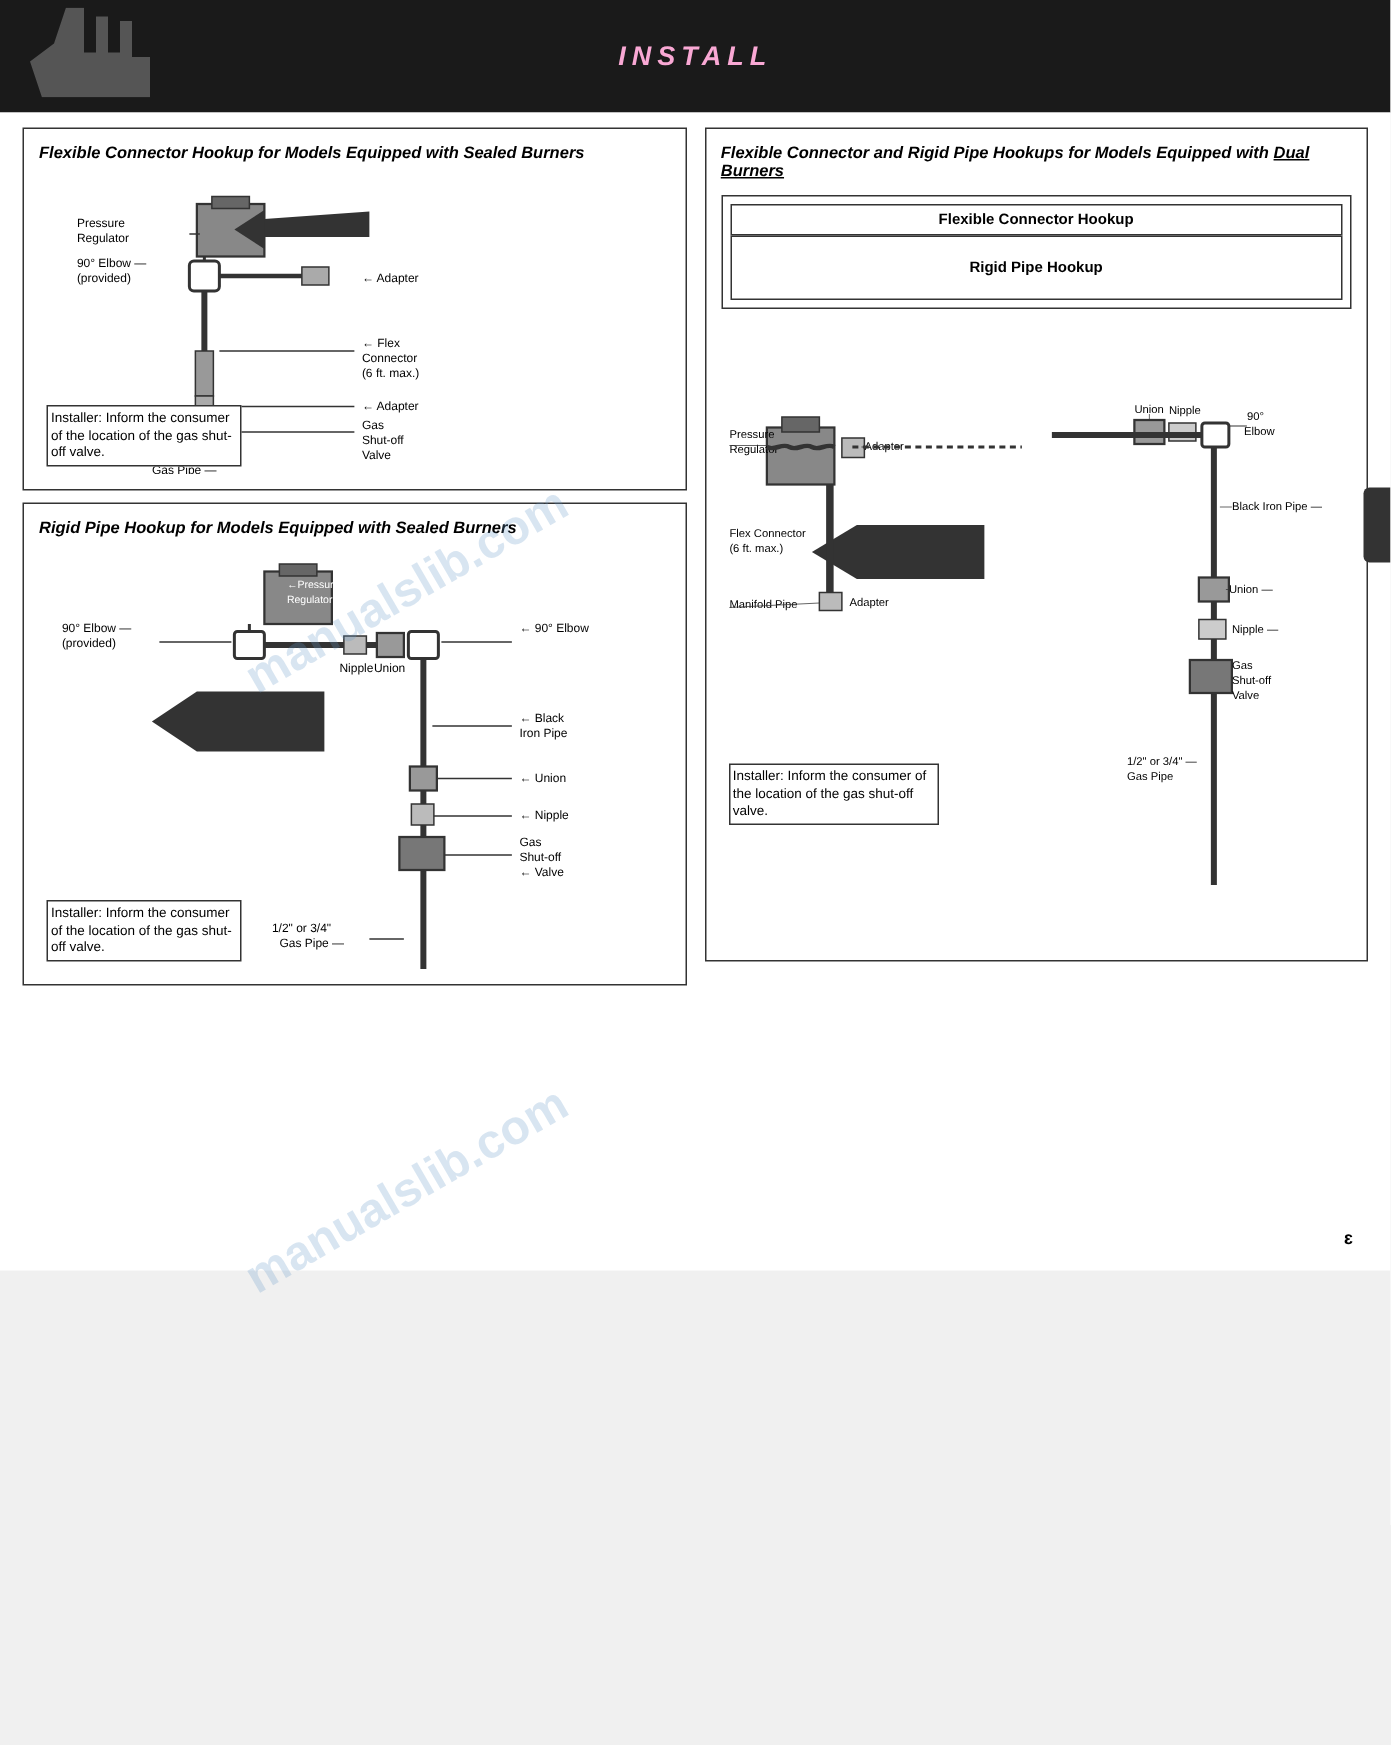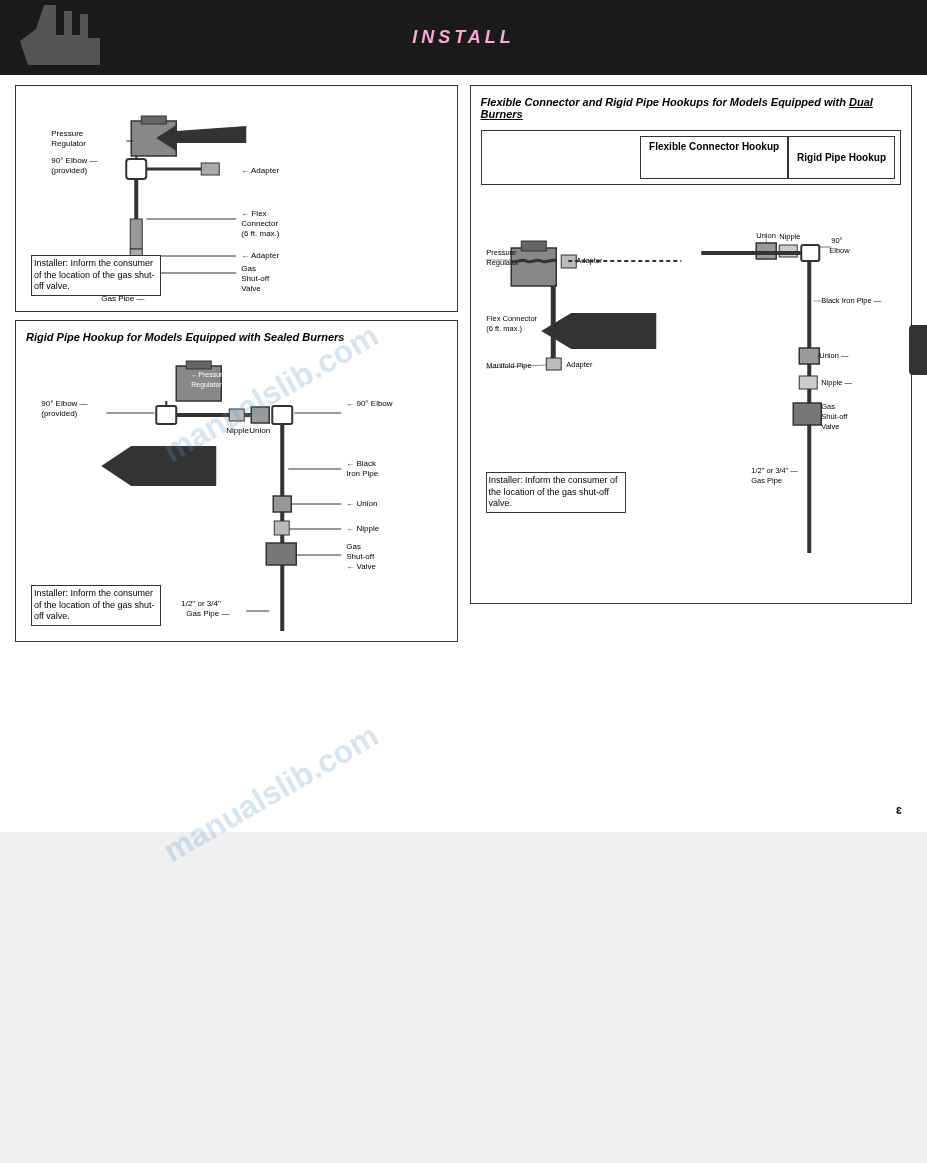--- a/index.html
+++ b/index.html
@@ -92,20 +92,23 @@
 <div style="background:white; padding: 10px 15px; position:relative;">
 
   <div class="watermark" style="top:300px; left:150px; z-index:10;">manualslib.com</div>
   <div class="watermark" style="top:700px; left:150px; z-index:10;">manualslib.com</div>
 
   <div style="display:flex; gap:12px; align-items:flex-start;">
 
     <div style="flex:1; display:flex; flex-direction:column; gap:8px;">
 
       <div class="section-box">
+        <div class="section-title" style="font-style:italic;">
+          <span>Flexible Connector Hookup for Models Equipped with Sealed Burners</span>
+        </div>
 
         <div style="position:relative; height:200px; margin-top:5px;">
           <svg width="100%" height="200" viewBox="0 0 380 200">
 
             <rect x="85" y="20" width="45" height="35" fill="#888" stroke="#333" stroke-width="1.5"></rect>
             <rect x="95" y="15" width="25" height="8" fill="#666" stroke="#333" stroke-width="1"></rect>
 
             <polygon points="130,30 200,25 200,42 130,42" fill="#333"></polygon>
             <polygon points="130,24 110,37 130,50" fill="#333"></polygon>
 
@@ -222,21 +225,21 @@
       </div>
 
     </div>
 
     <div style="flex:1;">
       <div class="section-box" style="height:100%;">
         <div class="section-title" style="font-style:italic; font-size:11px; margin-bottom:10px;">
           Flexible Connector and Rigid Pipe Hookups for Models Equipped with <span style="text-decoration:underline; font-weight:bold;">Dual Burners</span>
         </div>
 
-        <div style="display:flex; justify-content:flex-end; margin-bottom:8px; border: 1.5px solid #333; padding:5px;">
+        <div style="display:flex; justify-content:flex-end; margin-bottom:24px; border: 1.5px solid #333; padding:5px;flex-direction:column;">
           <div style="text-align:center; font-weight:bold; font-size:10px; border:1.5px solid #333; padding:4px 8px;">
             <span>Flexible Connector Hookup</span>
           </div>
           <div style="text-align:center; font-weight:bold; font-size:10px; border:1.5px solid #333; padding:15px 8px;">
             <span>Rigid Pipe Hookup</span>
           </div>
         </div>
 
         <div style="position:relative; height:400px;">
           <svg width="100%" height="400" viewBox="0 0 420 400">

